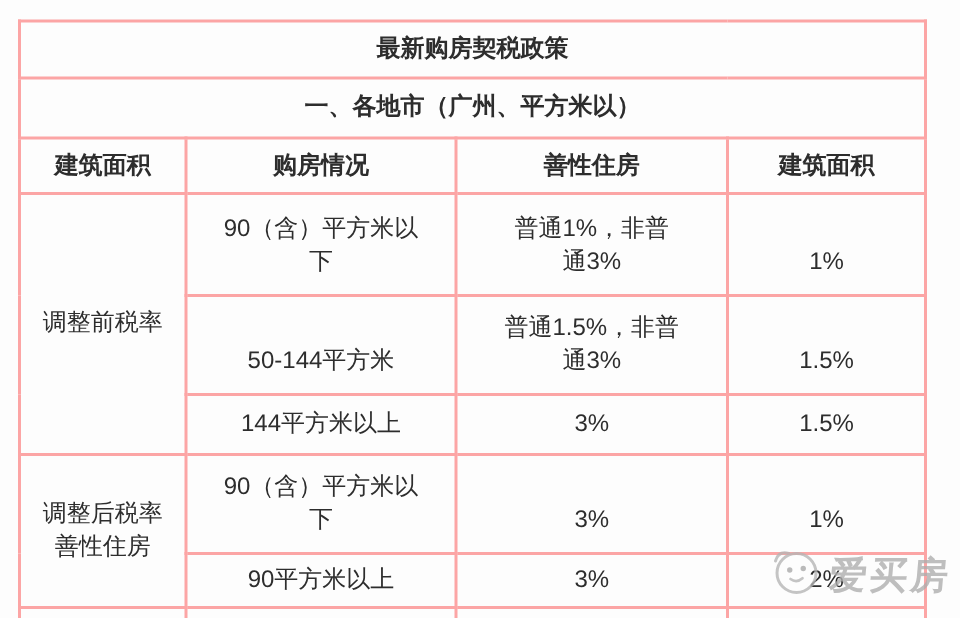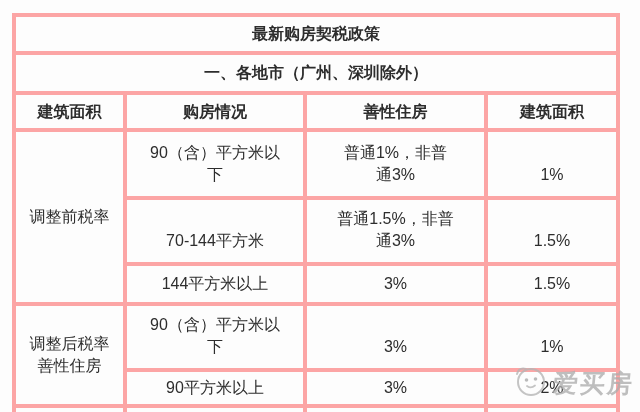--- a/index.html
+++ b/index.html
@@ -17,21 +17,21 @@
     left: 12px;
     top: 13px;
     width: 604px;
     border-collapse: collapse;
     table-layout: fixed;
     border: 2px solid #3a3a3a;
     font-size: 16px;
     background: #fdfdfd;
   }
   .tax-table td, .tax-table th {
-    border: 4px solid #fca5a5;
+    border: 2px solid #fca5a5;
     text-align: center;
     vertical-align: middle;
     white-space: pre-line;
     line-height: 22px;
     padding: 0;
     font-weight: normal;
     overflow: hidden;
   }
   .tax-table .title-cell   { font-weight: bold; }
   .tax-table .section-cell { font-weight: bold; }
@@ -73,41 +73,41 @@
       <col style="width:181px">
       <col style="width:132px">
     </colgroup>
 
     <tbody>
         <tr style="height:38px">
       <td colspan="4" class="title-cell">最新购房契税政策</td>
     </tr>
 
     <tr style="height:40px">
-      <td colspan="4" class="section-cell">一、各地市（广州、深圳除外）</td>
+      <td colspan="4" class="section-cell">一、各地市（广州、平方米以）</td>
     </tr>
 
     <tr style="height:37px">
       <th>建筑面积</th>
       <th>购房情况</th>
       <th>善性住房</th>
       <th>建筑面积</th>
     </tr>
 
     <tr style="height:68px">
       <td rowspan="3" class="group-label">调整前税率</td>
       <td class="vb">90（含）平方米以
 下</td>
       <td class="vb">普通1%，非普
 通3%</td>
       <td class="vb">1%</td>
     </tr>
 
     <tr style="height:66px">
-      <td class="vb">70-144平方米</td>
+      <td class="vb">50-144平方米</td>
       <td class="vb">普通1.5%，非普
 通3%</td>
       <td class="vb">1.5%</td>
     </tr>
 
     <tr style="height:40px">
       <td>144平方米以上</td>
       <td>3%</td>
       <td>1.5%</td>
     </tr>

